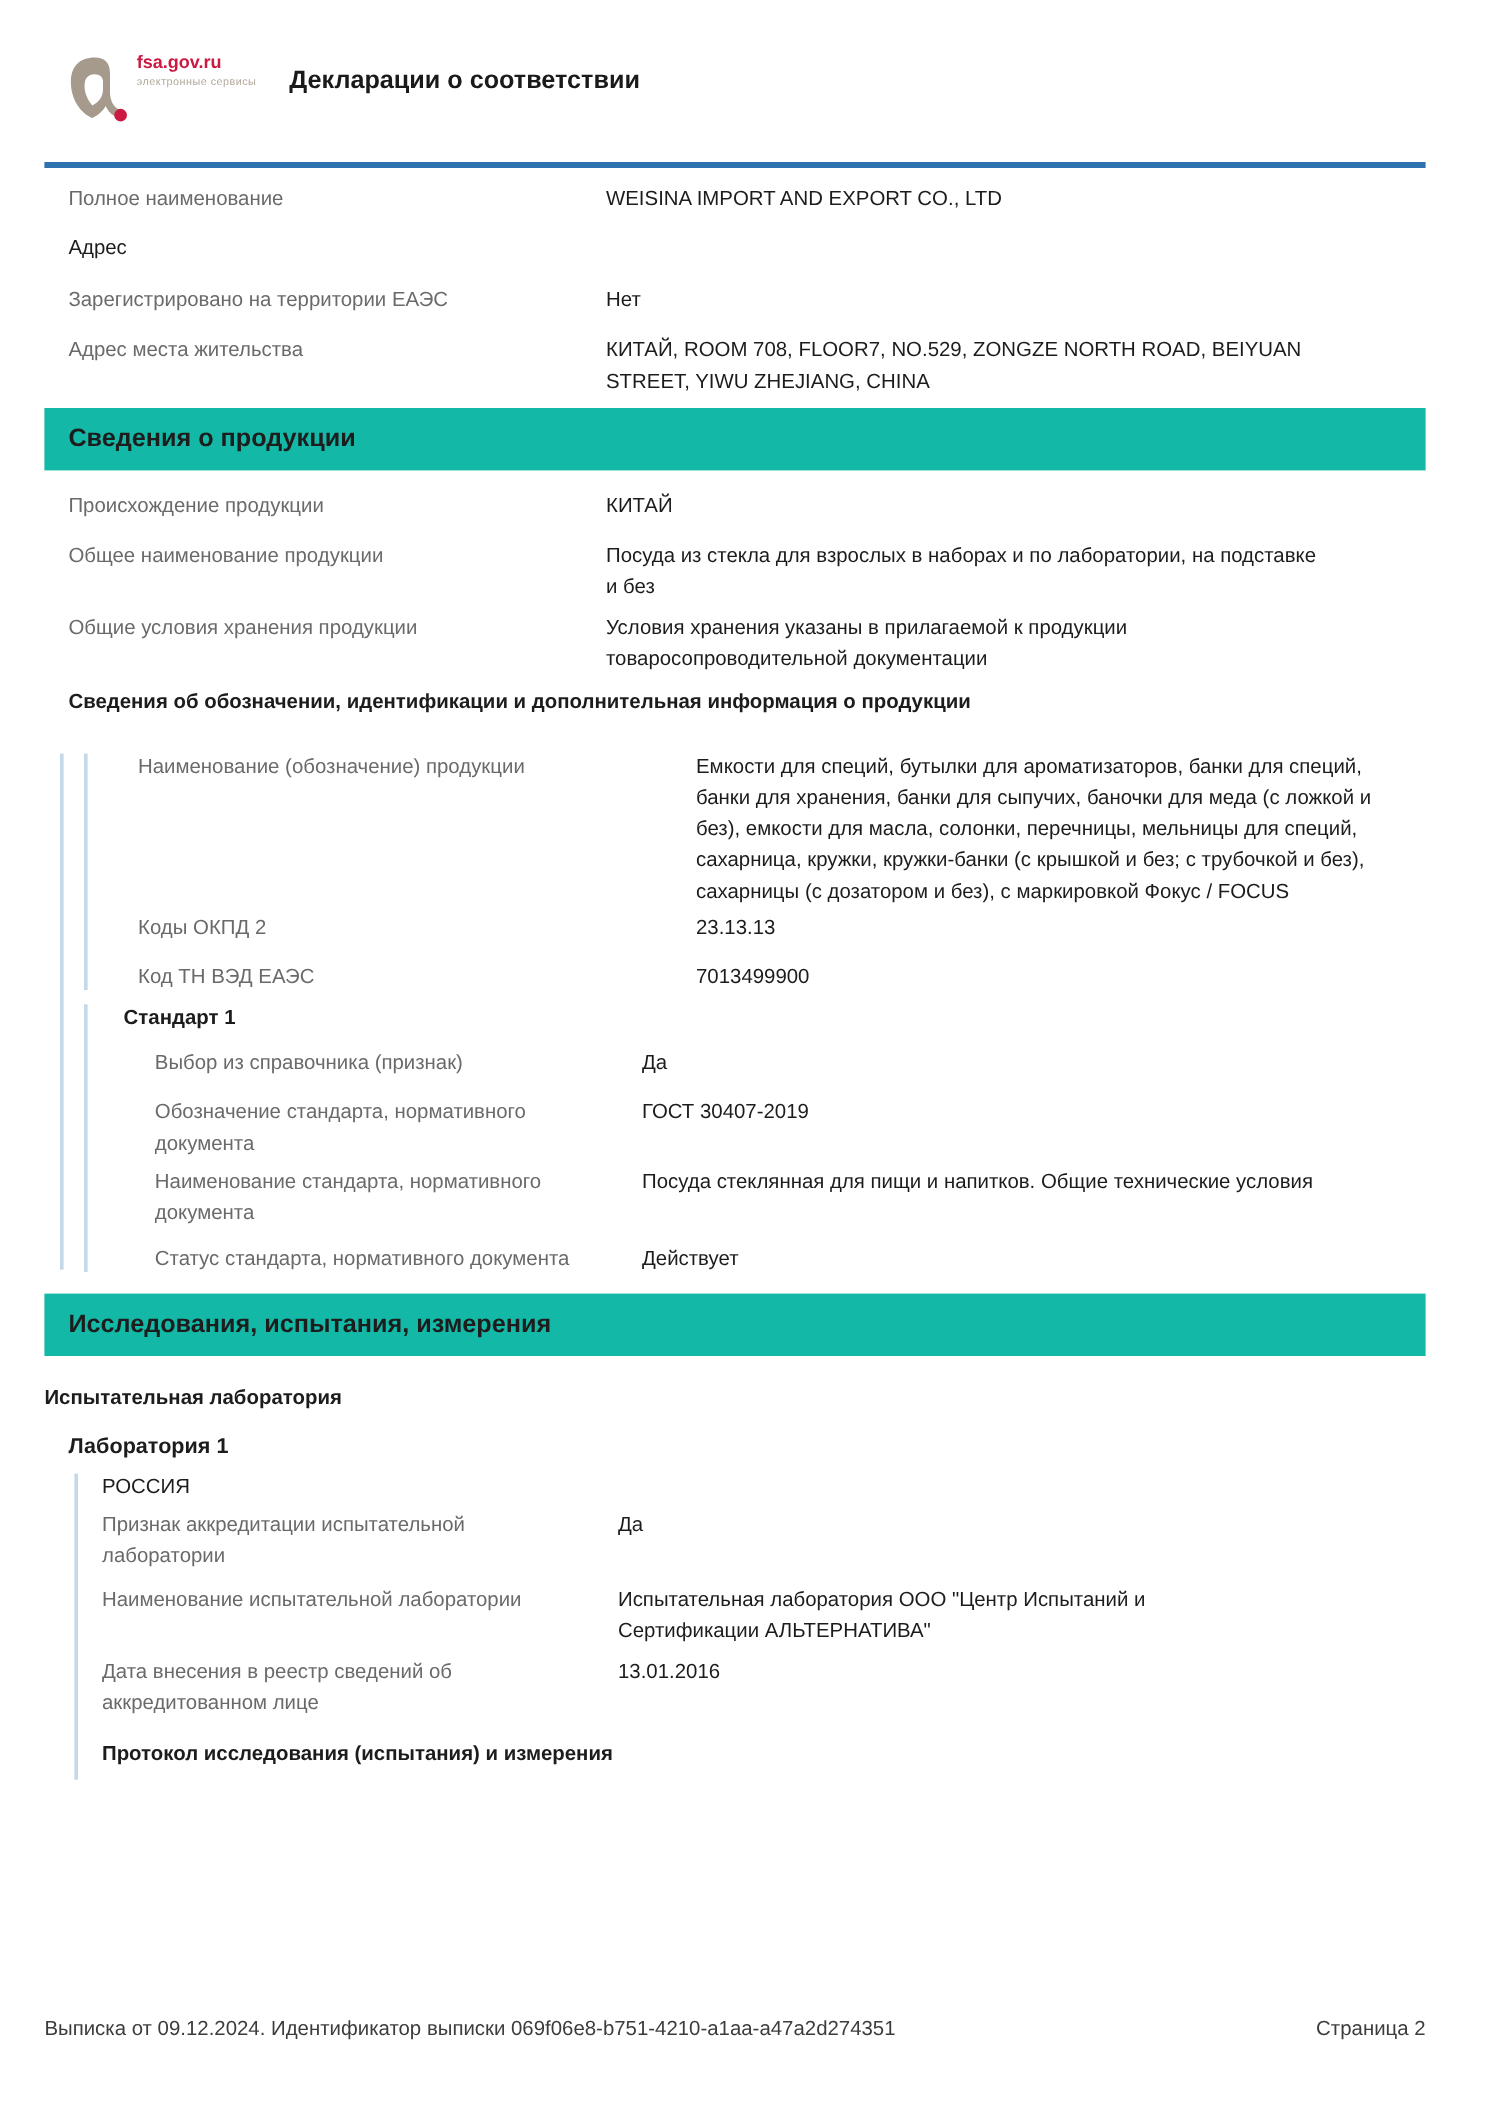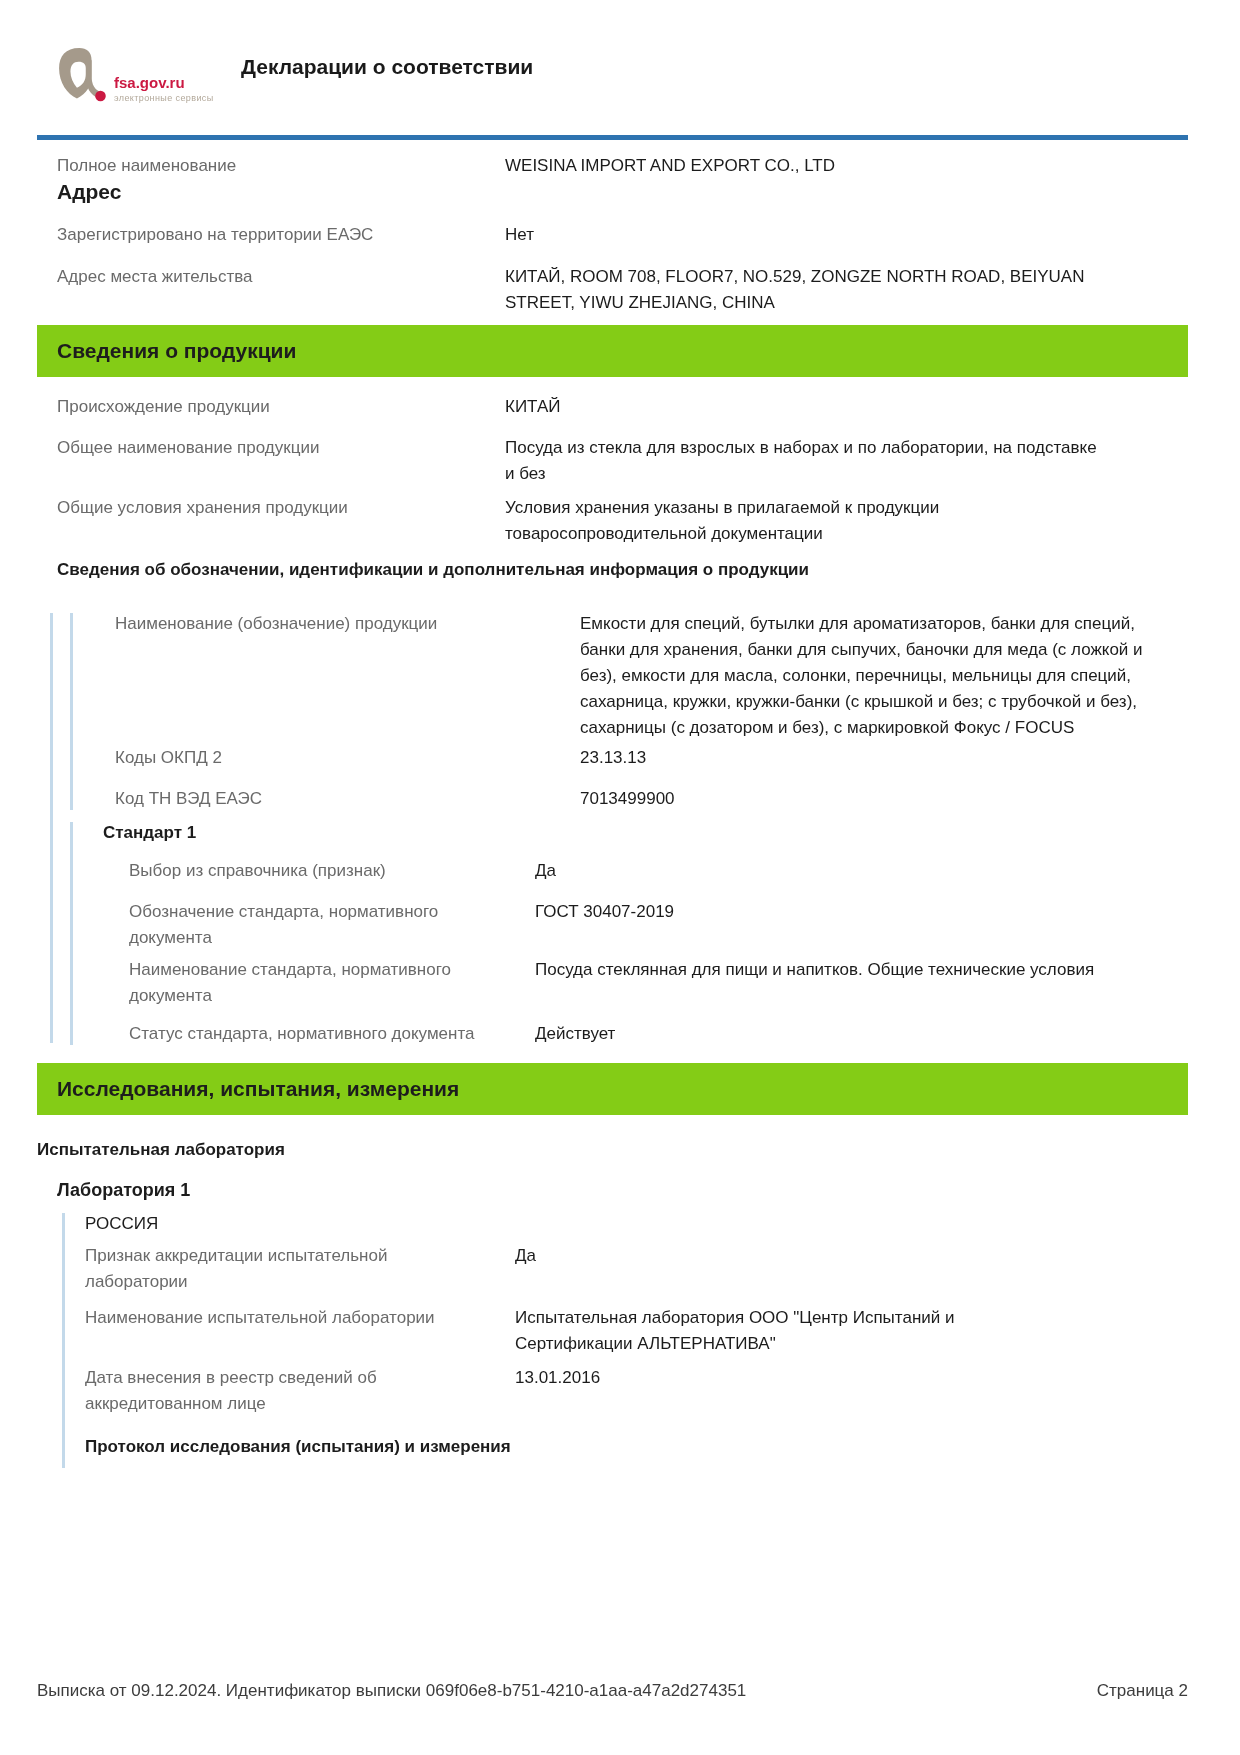--- a/index.html
+++ b/index.html
@@ -7,41 +7,41 @@
   .page {
     width:1240px; height:1755px; background:#ffffff; position:relative;
     font-family:"Liberation Sans", sans-serif; color:#1c1c1c; overflow:hidden;
     margin:0 auto;
   }
   .content { margin-left:37px; width:1151px; padding-top:45px; }
 
   
   .header { display:flex; align-items:flex-start; gap:16px; padding-left:18px; height:64px; }
   .logo { display:flex; align-items:flex-start; gap:7px; width:170px; flex:0 0 170px; }
-  .logo-text { margin-top:30px; }
+  .logo-text { }
   .logo-brand { color:#cb1942; font-weight:bold; font-size:15px; line-height:15px; }
   .logo-tagline { color:#b3a99b; font-size:9px; letter-spacing:.4px; margin-top:3px; }
   .doc-title { font-size:21px; font-weight:bold; padding-top:10px; color:#1a1a1a; }
 
   .rule { height:5px; background:#2e73b0; margin-top:26px; }
 
   
   .row { display:flex; line-height:26px; font-size:17px; }
   .row .lbl { color:#6a6a6a; flex:0 0 auto; }
   .row .val { color:#1c1c1c; }
 
   
   .m-row { padding-left:20px; }
   .m-row .lbl { width:448px; padding-right:30px; }
   .m-row .val { max-width:600px; }
   .val-narrow { max-width:460px !important; }
 
-  .addr-heading { padding-left:20px; font-size:21px; line-height:26px; font-weight:bold; }
-
-  .band { margin-top:9px; height:52px; background:#84cc16; display:flex; align-items:center;
+  .addr-heading { padding-left:20px; font-size:17px; line-height:26px; font-weight:normal; margin-top:15px; }
+
+  .band { margin-top:9px; height:52px; background:#14b8a6; display:flex; align-items:center;
           padding-left:20px; font-size:21px; font-weight:bold; color:#1d1d1d; }
 
   .sub-heading { padding-left:20px; font-size:17px; font-weight:bold; line-height:26px; }
 
   
   .block-outer { position:relative; }
   .block-outer::before { content:""; position:absolute; left:13px; top:2px; bottom:4px; width:3px; background:#c3d9ea; }
   .block-inner { position:relative; }
   .block-inner::before { content:""; position:absolute; left:33px; top:2px; bottom:2px; width:3px; background:#c3d9ea; }
   .grp1 { padding-left:78px; }

